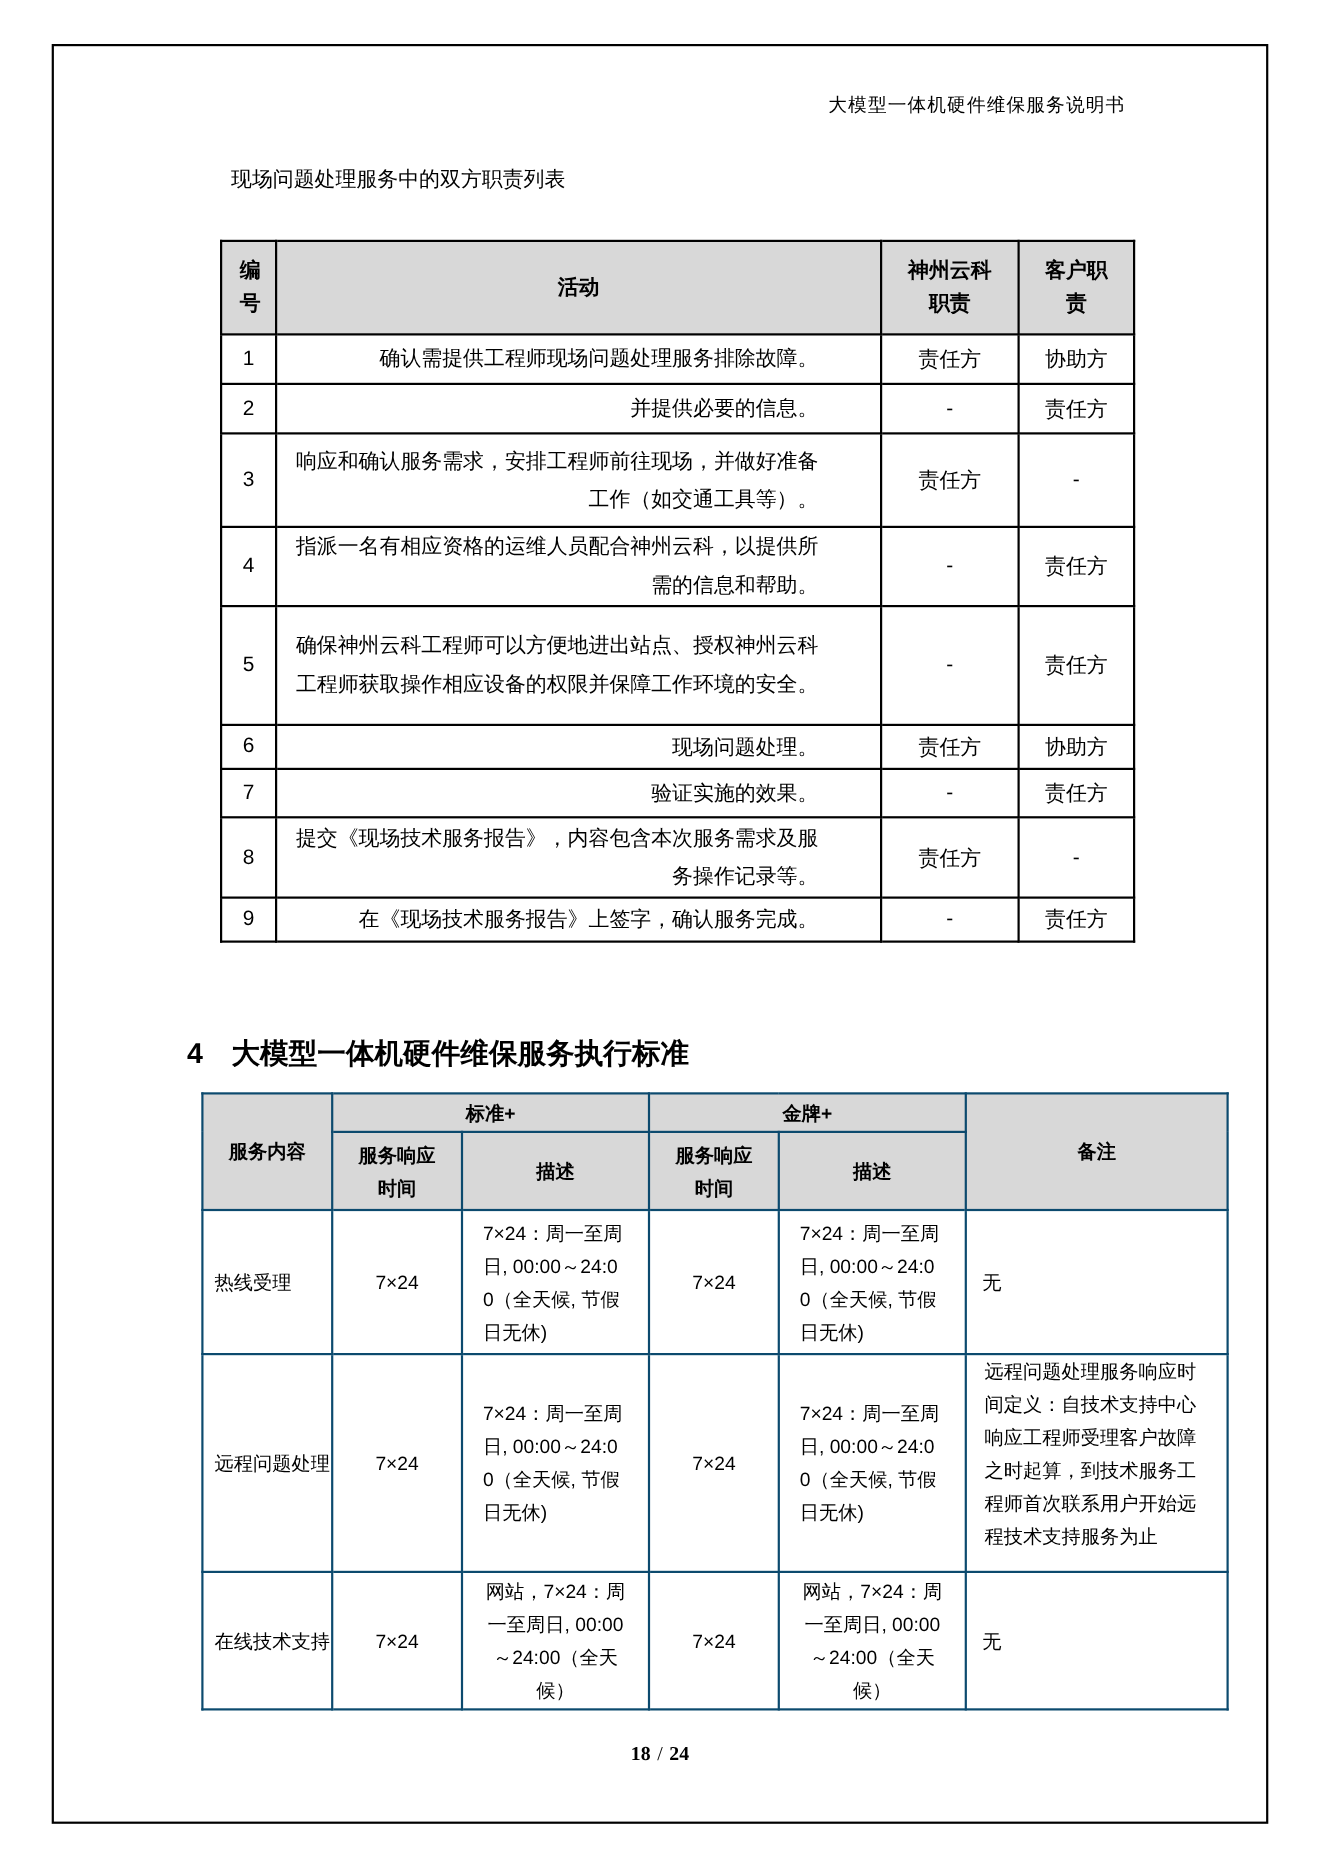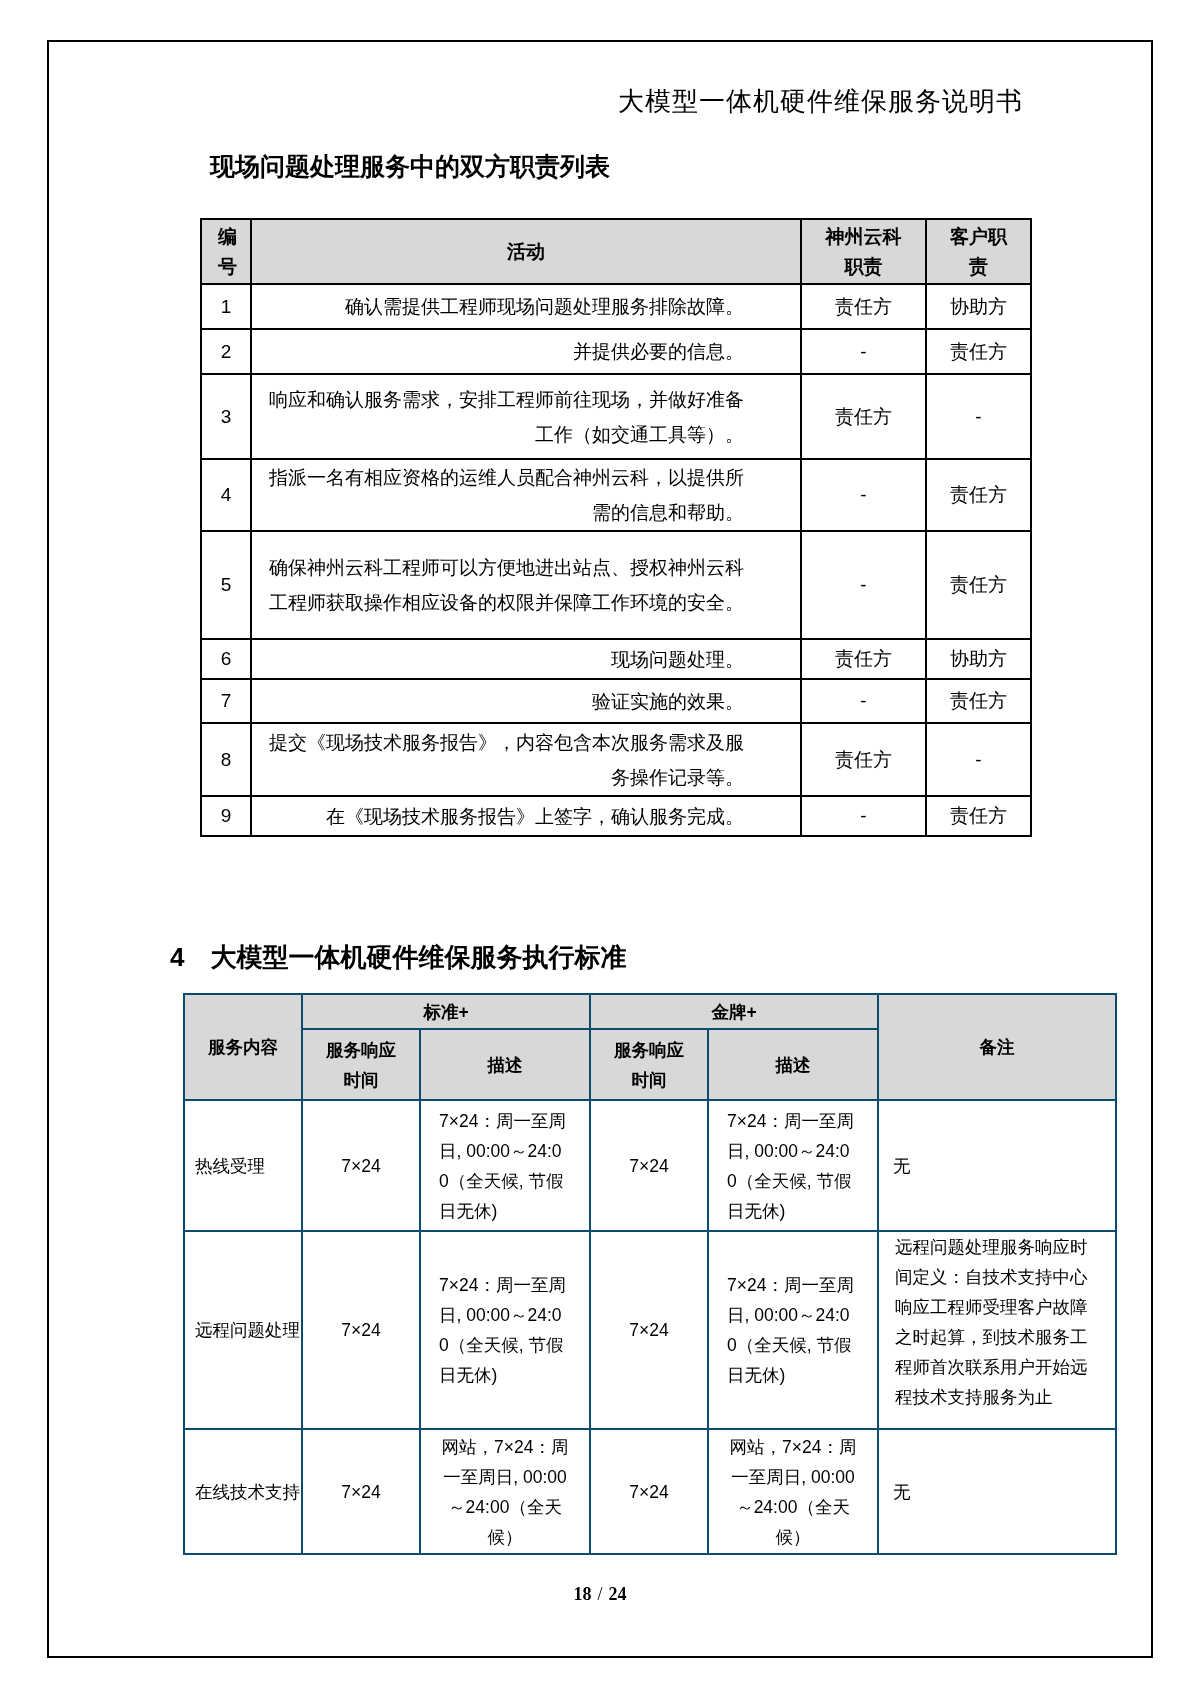--- a/index.html
+++ b/index.html
@@ -8,24 +8,24 @@
     width:1200px; height:1698px; position:relative;
     font-family:"Liberation Sans", sans-serif; color:#000;
     overflow:hidden;
   }
   .frame {
     position:absolute; left:47px; top:40px; width:1106px; height:1618px;
     border:2px solid #000;
   }
   .doc-header {
     position:absolute; top:84px; right:177px;
-    font-family:"Liberation Serif", serif; font-size:26px; letter-spacing:1px;
+    font-family:"Liberation Serif", serif; font-size:17px; letter-spacing:1px;
   }
   .intro {
-    position:absolute; top:150px; left:210px; font-size:25px;font-weight:bold;
+    position:absolute; top:150px; left:210px; font-size:19px;
   }
   
   table { border-collapse:collapse; table-layout:fixed; }
   .t1 {
     position:absolute; top:218px; left:200px; width:830px; font-size:19px;
   }
   .t1 th, .t1 td { border:2px solid #000; vertical-align:middle; }
   .t1 th {
     background:#d8d8d8; font-weight:bold; text-align:center;
     line-height:30px; padding:0 16px;
@@ -76,21 +76,21 @@
 <div class="intro">现场问题处理服务中的双方职责列表</div>
 
 <table class="t1">
   <colgroup>
       <col style="width:50px">
       <col style="width:550px">
       <col style="width:125px">
       <col style="width:105px">
     </colgroup>
   <tbody>
-      <tr style="height:65px">
+      <tr style="height:85px">
     <th>编号</th>
     <th>活动</th>
     <th>神州云科职责</th>
     <th>客户职责</th>
   </tr>
   <tr style="height:45px">
     <td class="c">1</td>
     <td class="act">确认需提供工程师现场问题处理服务排除故障。</td>
     <td class="c">责任方</td>
     <td class="c">协助方</td>

